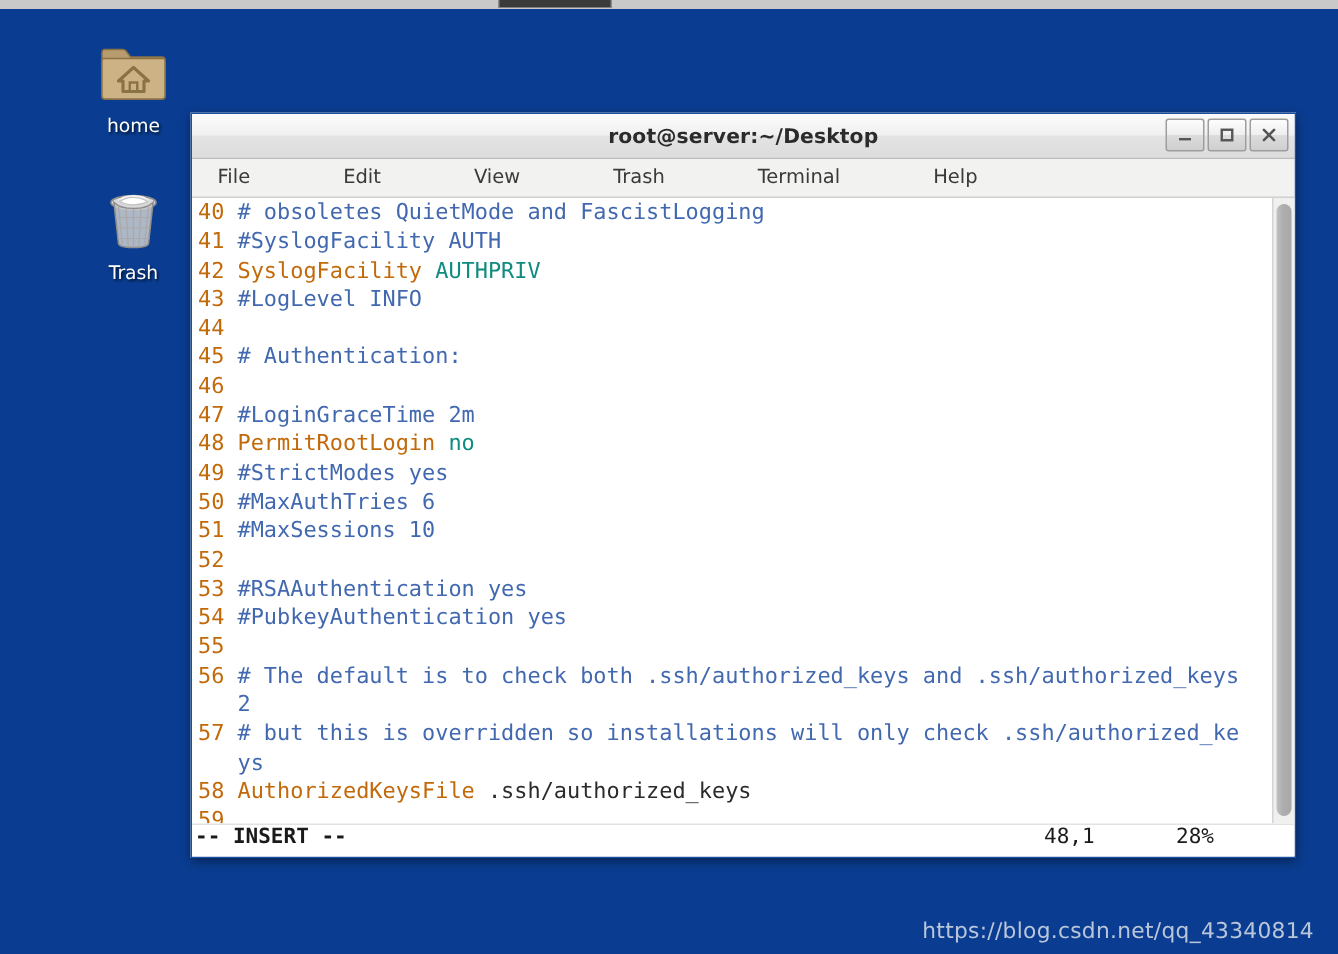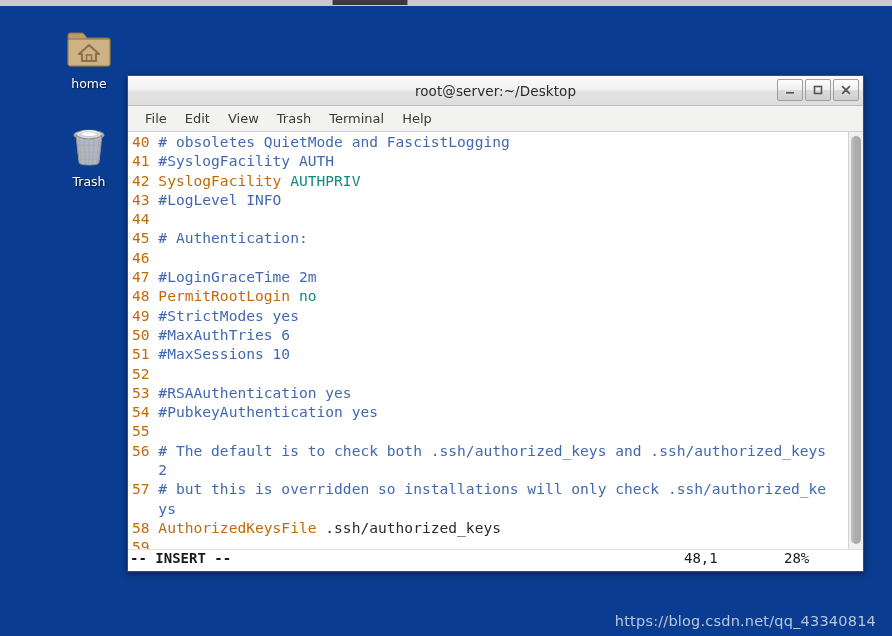--- a/index.html
+++ b/index.html
@@ -68,21 +68,21 @@
   #title-bar {
     position:relative;
     height:30px;
     flex:0 0 30px;
     background:linear-gradient(to bottom,#fbfbfb 0%,#f0f0f0 48%,#e3e3e3 52%,#dddddd 100%);
     border-bottom:1px solid #bdbdbd;
     display:flex; align-items:center; justify-content:center;
   }
   #window-title {
     font-size:13.5px;
-    font-weight:normal;
+    font-weight:bold;
     color:#2b2b2b;
     font-family:"DejaVu Sans", sans-serif;
     letter-spacing:.1px;
   }
   #window-controls {
     position:absolute; right:4px; top:3px;
     display:flex; gap:2px;
   }
   .win-btn {
     width:26px; height:22px;
@@ -99,20 +99,21 @@
   .win-btn svg { display:block; }
 
   
   #menu-bar {
     height:26px;
     flex:0 0 26px;
     background:#f2f2f0;
     border-bottom:1px solid #d0d0d0;
     display:flex; align-items:center;
     padding-left:8px;
+    gap:44px;
   }
   .menu-item {
     padding:2px 9px;
     font-size:13px;
     color:#3a3a3a;
     font-family:"DejaVu Sans", sans-serif;
     cursor:default;
     border-radius:2px;
   }
 
@@ -173,21 +174,21 @@
     display:flex; 
     font-family:"DejaVu Sans Mono", monospace;
     font-size:14px;
     color:#1a1a1a;
     position:relative;
   }
   #status-mode {
     font-weight:bold;
     padding-left:2px;
   }
-  #status-pos   { position:absolute; left:556px; }
+  #status-pos   { position:absolute; left:568px; }
   #status-perc  { position:absolute; left:656px; }
 
   
   #watermark {
     position:absolute;
     right:16px; bottom:7px;
     color:#b9c6da;
     font-size:14.5px;
     font-family:"DejaVu Sans", sans-serif;
     letter-spacing:.2px;

